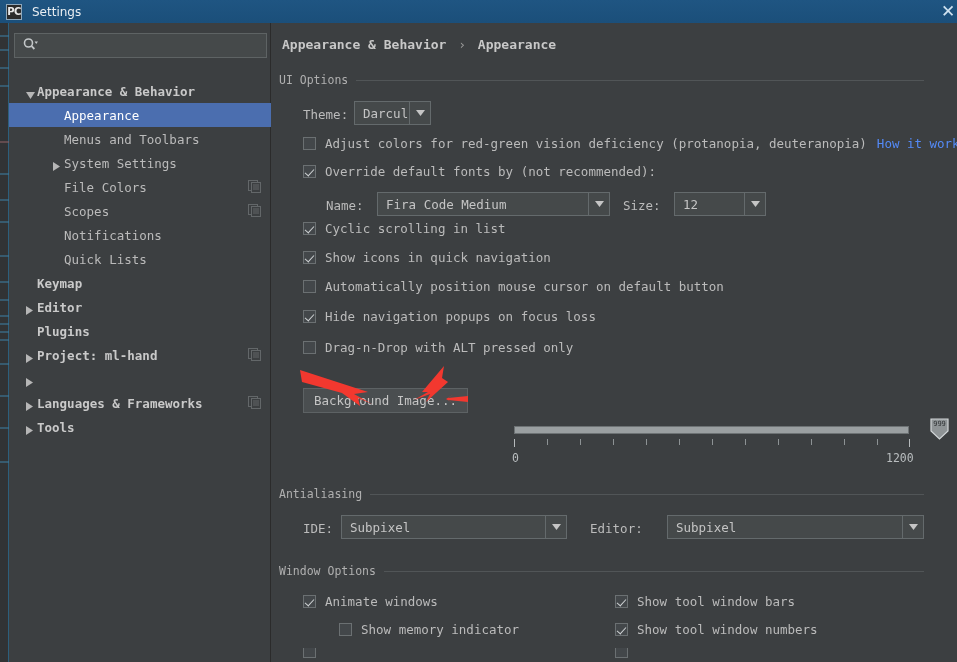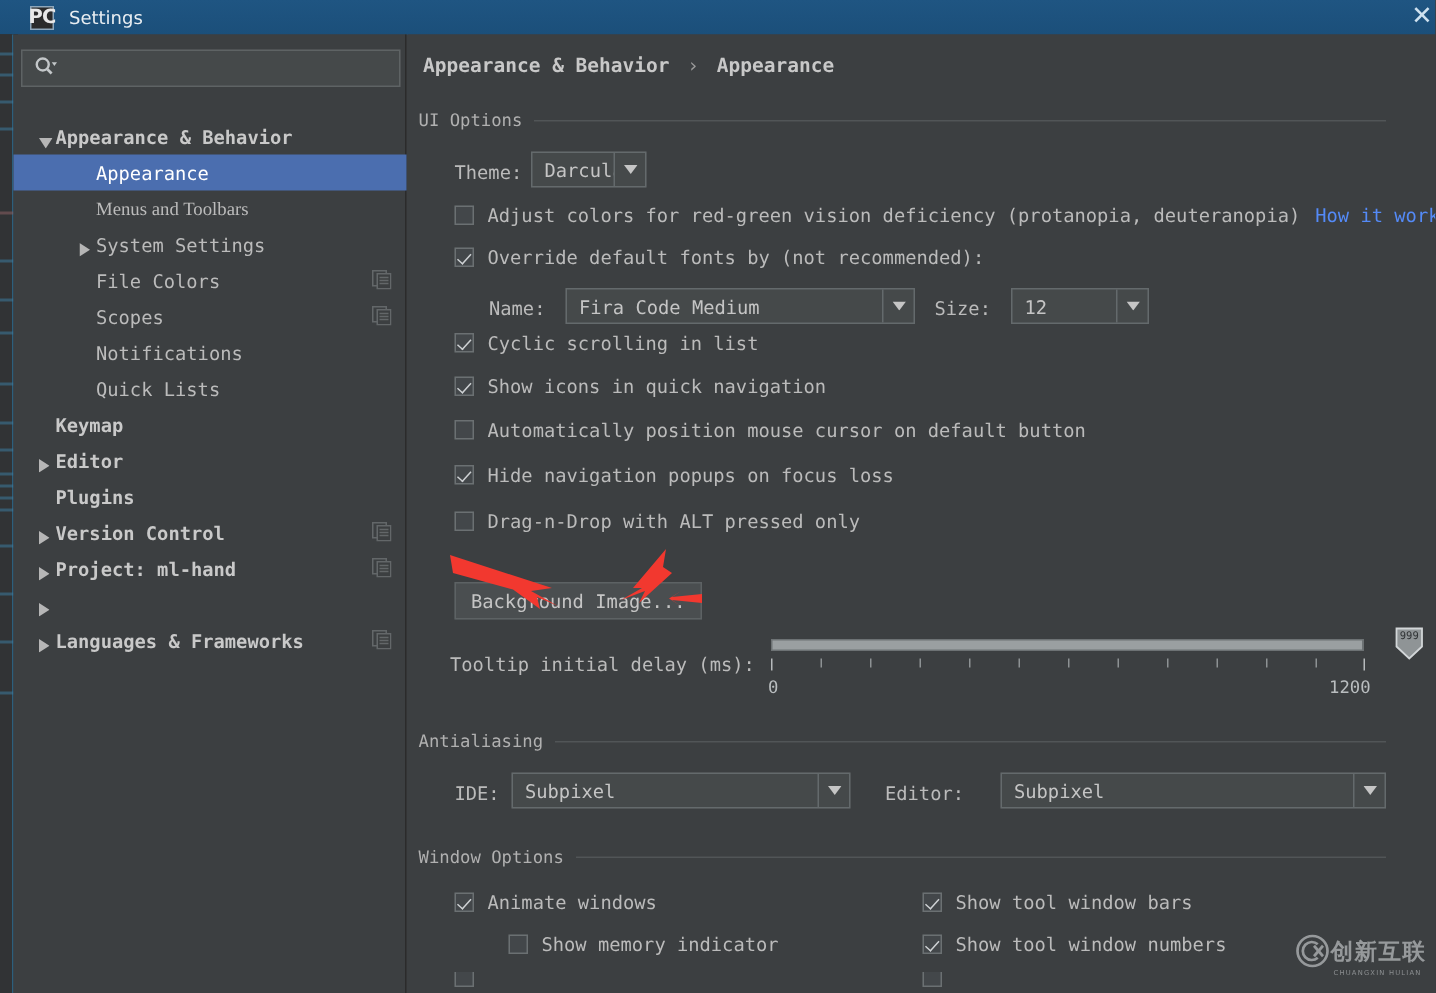--- a/index.html
+++ b/index.html
@@ -19,26 +19,26 @@
 
   
   .titlebar {
     position: absolute; left: 0; top: 0;
     width: 957px; height: 23px;
     background: linear-gradient(to bottom, #1f5582 0%, #1b4f7a 100%);
     display: flex; align-items: center;
   }
   .tb-icon {
     width: 16px; height: 16px;
-    margin-left: 20px;
+    margin-left: 6px;
     background: #2b2b2b;
     border: 1px solid #8ea7bb;
     display: flex; align-items: center; justify-content: center;
     font-family: "DejaVu Sans", sans-serif;
-    font-size: 13px; font-weight: bold;
+    font-size: 10px; font-weight: bold;
     color: #e8e8e8;
     letter-spacing: -0.5px;
     line-height: 1;
   }
   .tb-title {
     margin-left: 10px;
     font-family: "DejaVu Sans", sans-serif;
     font-size: 12px;
     color: #e9eef2;
   }
@@ -349,21 +349,21 @@
             <span class="tri"><svg width="9" height="7" viewBox="0 0 9 7">
                 <polygon points="0,0 9,0 4.5,7" fill="#b6b6b6"></polygon>
               </svg></span>
           </span>
           <span class="tree-label">Appearance &amp; Behavior</span>
         </div>
         <div class="tree-row selected" style="padding-left: 41px;">
           <span class="tw"></span>
           <span class="tree-label">Appearance</span>
         </div>
-        <div class="tree-row" style="padding-left: 41px; font-family: Liberation Serif, serif;">
+        <div class="tree-row" style="padding-left: 41px;">
           <span class="tw"></span>
           <span class="tree-label">Menus and Toolbars</span>
         </div>
         <div class="tree-row" style="padding-left: 41px;">
           <span class="tw">
             <span class="tri"><svg width="7" height="9" viewBox="0 0 7 9">
                 <polygon points="0,0 7,4.5 0,9" fill="#b6b6b6"></polygon>
               </svg></span>
           </span>
           <span class="tree-label">System Settings</span>
@@ -406,35 +406,20 @@
           <span class="tw">
             <span class="tri"><svg width="7" height="9" viewBox="0 0 7 9">
                 <polygon points="0,0 7,4.5 0,9" fill="#b6b6b6"></polygon>
               </svg></span>
           </span>
           <span class="tree-label">Editor</span>
         </div>
         <div class="tree-row bold" style="padding-left: 14px;">
           <span class="tw"></span>
           <span class="tree-label">Plugins</span>
-        </div>
-        <div class="tree-row bold" style="padding-left: 14px;">
-          <span class="tw">
-            <span class="tri"><svg width="7" height="9" viewBox="0 0 7 9">
-                <polygon points="0,0 7,4.5 0,9" fill="#b6b6b6"></polygon>
-              </svg></span>
-          </span>
-          <span class="tree-label">Version Control</span>
-          <span class="copy-ic"><svg width="13" height="13" viewBox="0 0 13 13">
-              <rect x="0.5" y="0.5" width="9" height="10" fill="none" stroke="#9a9ea0"></rect>
-              <rect x="3.5" y="2.5" width="9" height="10" fill="#3c3f41" stroke="#9a9ea0"></rect>
-              <line x1="5" y1="5" x2="11" y2="5" stroke="#9a9ea0"></line>
-              <line x1="5" y1="7" x2="11" y2="7" stroke="#9a9ea0"></line>
-              <line x1="5" y1="9" x2="11" y2="9" stroke="#9a9ea0"></line>
-            </svg></span>
         </div>
         <div class="tree-row bold" style="padding-left: 14px;">
           <span class="tw">
             <span class="tri"><svg width="7" height="9" viewBox="0 0 7 9">
                 <polygon points="0,0 7,4.5 0,9" fill="#b6b6b6"></polygon>
               </svg></span>
           </span>
           <span class="tree-label">Project: ml-hand</span>
           <span class="copy-ic"><svg width="13" height="13" viewBox="0 0 13 13">
               <rect x="0.5" y="0.5" width="9" height="10" fill="none" stroke="#9a9ea0"></rect>
@@ -459,20 +444,28 @@
           </span>
           <span class="tree-label">Languages &amp; Frameworks</span>
           <span class="copy-ic"><svg width="13" height="13" viewBox="0 0 13 13">
               <rect x="0.5" y="0.5" width="9" height="10" fill="none" stroke="#9a9ea0"></rect>
               <rect x="3.5" y="2.5" width="9" height="10" fill="#3c3f41" stroke="#9a9ea0"></rect>
               <line x1="5" y1="5" x2="11" y2="5" stroke="#9a9ea0"></line>
               <line x1="5" y1="7" x2="11" y2="7" stroke="#9a9ea0"></line>
               <line x1="5" y1="9" x2="11" y2="9" stroke="#9a9ea0"></line>
             </svg></span>
         </div>
+        <div class="tree-row bold" style="padding-left: 14px;">
+          <span class="tw">
+            <span class="tri"><svg width="7" height="9" viewBox="0 0 7 9">
+                <polygon points="0,0 7,4.5 0,9" fill="#b6b6b6"></polygon>
+              </svg></span>
+          </span>
+          <span class="tree-label">Tools</span>
+        </div>
       </div>
   </div>
 
   <div class="main">
 
     <div class="breadcrumb">
       <span>Appearance &amp; Behavior</span>
       <span class="bc-sep">›</span>
       <span>Appearance</span>
     </div>
@@ -540,21 +533,20 @@
           <span class="lbl">Hide navigation popups on focus loss</span>
         </div>
         <div class="cb-row" style="left: 31px; top: 317px;">
           <span class="cb"></span>
           <span class="lbl">Drag-n-Drop with ALT pressed only</span>
         </div>
       </div>
 
     <div class="btn" style="left:31px; top:365px;">Background Image...</div>
 
-    <div class="lbl" style="position:absolute; left:28px; top:412px;">Tooltip initial delay (ms):</div>
 
     <div class="slider-track" style="left:242px; top:403px; width:395px;"></div>
 
     <div class="tickbar" style="left:242px; top:416px; width:396px; height:10px;">
       <div class="tick major" style="left:0px"></div>
       <div class="tick" style="left:33px"></div>
       <div class="tick" style="left:66px"></div>
       <div class="tick" style="left:99px"></div>
       <div class="tick" style="left:132px"></div>
       <div class="tick" style="left:165px"></div>
@@ -644,26 +636,14 @@
 
   <svg class="anno" style="left:296px; top:364px;" width="180" height="50" viewBox="0 0 180 50">
 
     <polygon points="4,6 72,28 58,30 76,40 62,34 64,42 46,29 6,18" fill="#f2382f"></polygon>
 
     <polygon points="148,2 126,28 132,28 118,36 134,30 130,38 152,18 146,14" fill="#f2382f"></polygon>
 
     <polygon points="172,32 152,34 158,30 150,35 158,40 152,36 172,38" fill="#f2382f"></polygon>
   </svg>
 
-  <div class="watermark">
-    <div class="wm-row">
-      <svg width="24" height="24" viewBox="0 0 24 24">
-        <circle cx="12" cy="12" r="10" fill="none" stroke="#b9bcbe" stroke-width="1.8"></circle>
-        <path d="M15.5,7.5 A6,6 0 1 0 15.5,16.5" fill="none" stroke="#b9bcbe" stroke-width="1.8"></path>
-        <line x1="13" y1="8.5" x2="19" y2="15.5" stroke="#b9bcbe" stroke-width="1.8"></line>
-        <line x1="19" y1="8.5" x2="13" y2="15.5" stroke="#b9bcbe" stroke-width="1.8"></line>
-      </svg>
-      <span class="wm-cn">创新互联</span>
-    </div>
-    <div class="wm-en">CHUANGXIN HULIAN</div>
-  </div>
 
 </div>
 
 </body></html>

